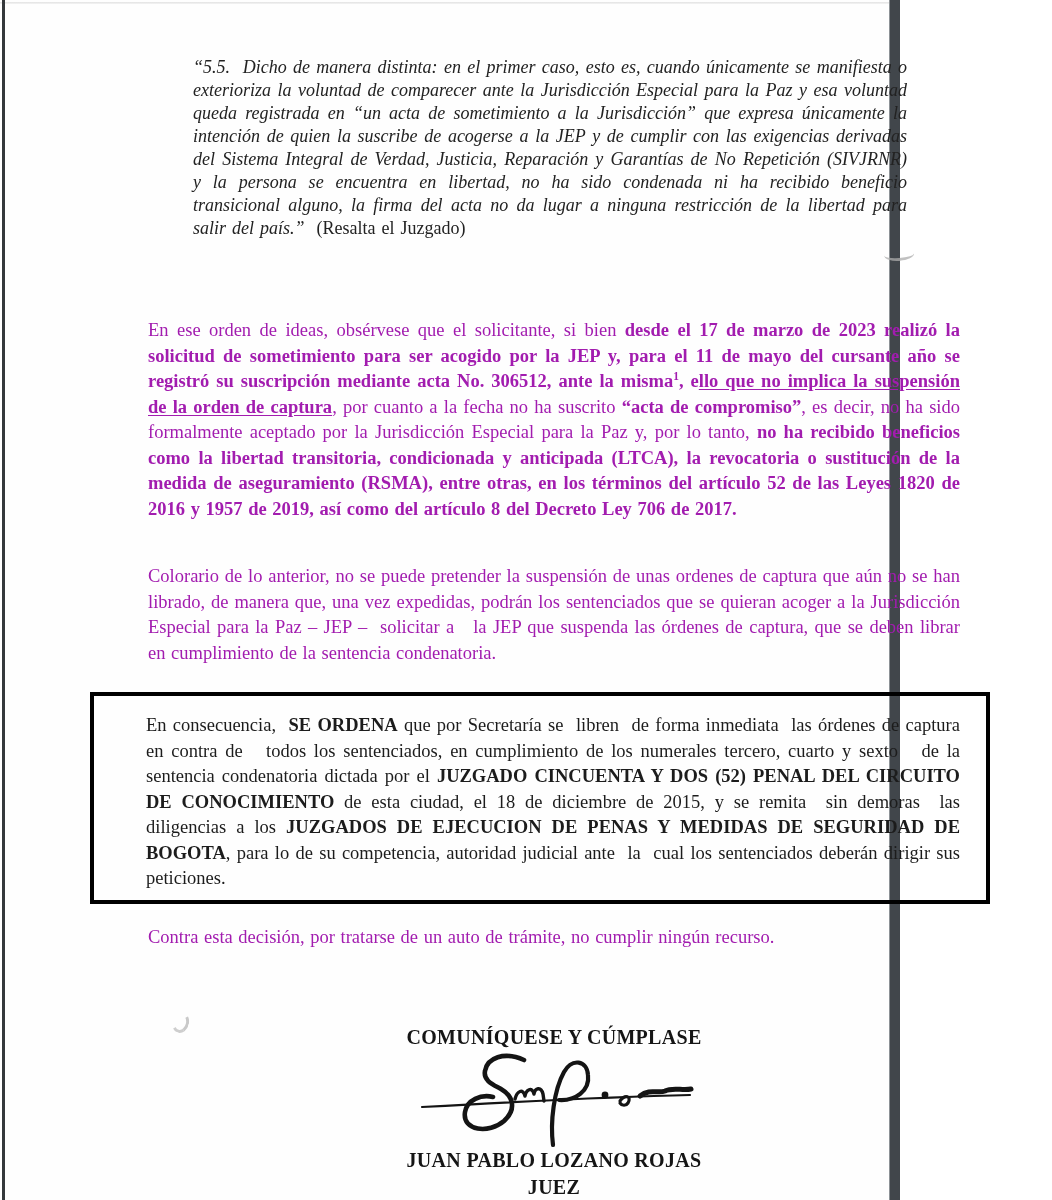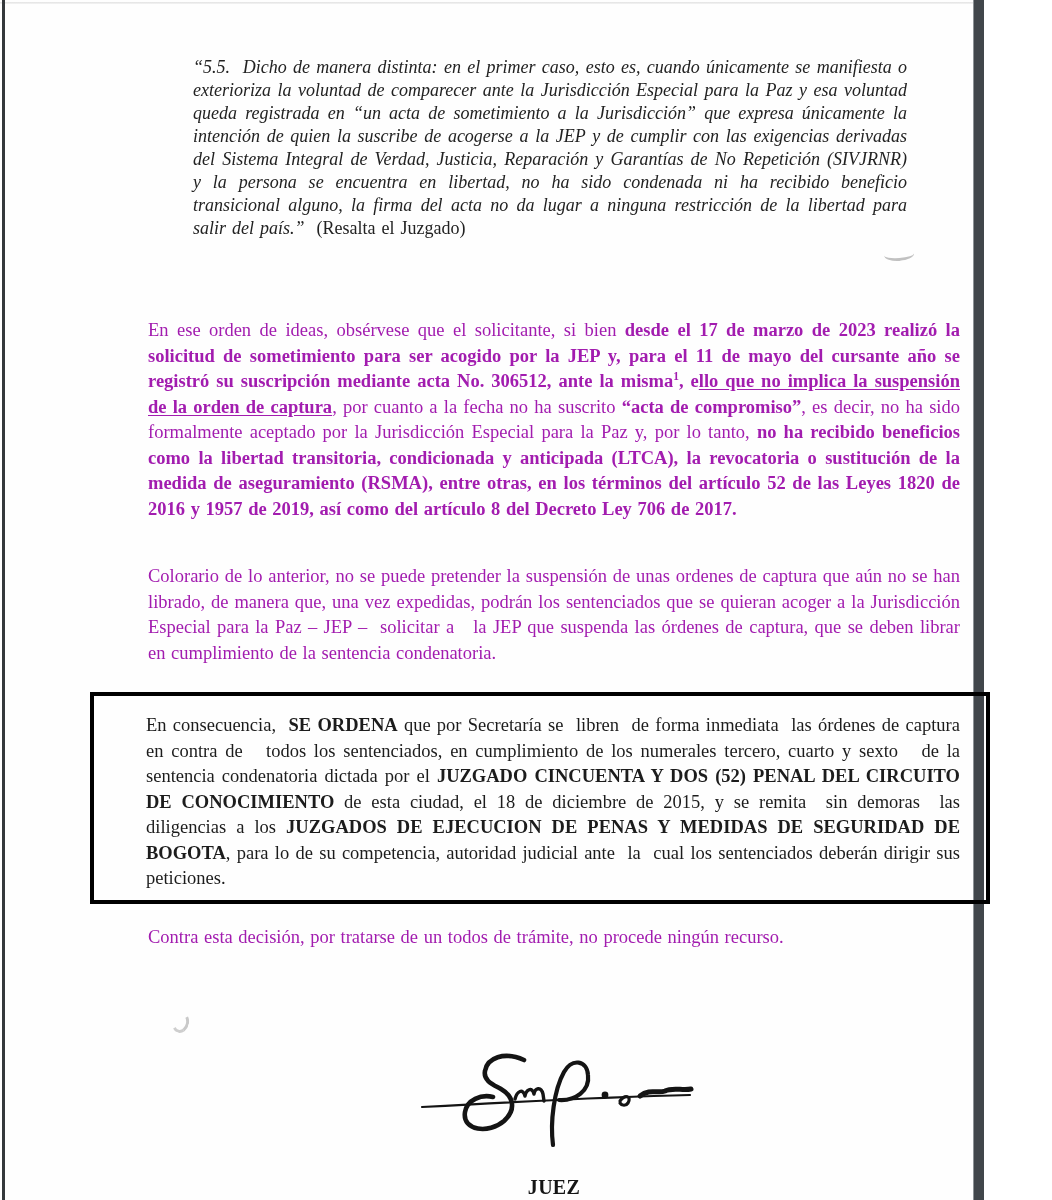--- a/index.html
+++ b/index.html
@@ -4,21 +4,21 @@
 <style>
   html, body { margin: 0; padding: 0; }
   body {
     width: 1052px; height: 1200px;
     background: #ffffff;
     font-family: "Liberation Serif", "DejaVu Serif", serif;
     overflow: hidden;
   }
   .page {
     position: relative;
-    width: 984px; height: 1200px;
+    width: 900px; height: 1200px;
     background: #fefefe;
   }
   
   .edge-left {
     position: absolute; left: 2px; top: 0;
     width: 3px; height: 100%;
     background: #35383b;
   }
   .edge-top {
     position: absolute; left: 0; top: 2px;
@@ -113,25 +113,26 @@
   <div class="artifact-tilde"></div>
 
   <div class="body-par par-order"><span>En ese orden de ideas, obsérvese que el solicitante, si bien </span><span class="b">desde el 17 de marzo de 2023 realizó la solicitud de sometimiento para ser acogido por la JEP y, para el 11 de mayo del cursante año se registró su suscripción mediante acta No. 306512, ante la misma</span><sup class="b">1</sup><span class="b">, e</span><span class="b u">llo que no implica la suspensión de la orden de captura</span><span>, por cuanto a la fecha no ha suscrito </span><span class="b">“acta de compromiso”</span><span>, es decir, no ha sido formalmente aceptado por la Jurisdicción Especial para la Paz y, por lo tanto, </span><span class="b">no ha recibido beneficios como la libertad transitoria, condicionada y anticipada (LTCA), la revocatoria o sustitución de la medida de aseguramiento (RSMA), entre otras, en los términos del artículo 52 de las Leyes 1820 de 2016 y 1957 de 2019, así como del artículo 8 del Decreto Ley 706 de 2017.</span></div>
 
   <div class="body-par par-corol"><span>Colorario de lo anterior, no se puede pretender la suspensión de unas ordenes de captura que aún no se han librado, de manera que, una vez expedidas, podrán los sentenciados que se quieran acoger a la Jurisdicción Especial para la Paz – JEP –&nbsp; solicitar a &nbsp;&nbsp;la JEP que suspenda las órdenes de captura, que se deben librar en cumplimiento de la sentencia condenatoria.</span></div>
 
   <div class="highlight-box">
     <div class="inner"><span>En consecuencia,&nbsp; </span><span class="b">SE ORDENA</span><span> que por Secretaría se&nbsp; libren&nbsp; de forma inmediata&nbsp; las órdenes de captura en contra de&nbsp; &nbsp;todos los sentenciados, en cumplimiento de los numerales tercero, cuarto y sexto&nbsp; &nbsp;de la sentencia condenatoria dictada por el </span><span class="b">JUZGADO CINCUENTA Y DOS (52) PENAL DEL CIRCUITO DE CONOCIMIENTO</span><span> de esta ciudad, el 18 de diciembre de 2015, y se remita&nbsp; sin demoras&nbsp; las diligencias a los </span><span class="b">JUZGADOS DE EJECUCION DE PENAS Y MEDIDAS DE SEGURIDAD DE BOGOTA</span><span>, para lo de su competencia, autoridad judicial ante&nbsp; la&nbsp; cual los sentenciados deberán dirigir sus peticiones.</span></div>
   </div>
 
-  <div class="body-par par-contra">Contra esta decisión, por tratarse de un todos de trámite, no procede ningún recurso.</div>
+  <div class="body-par par-contra">Contra esta decisión, por tratarse de un auto de trámite, no cumplir ningún recurso.</div>
 
 
   <div class="artifact-curl"></div>
 
+  <div class="center-line cumplase">COMUNÍQUESE Y CÚMPLASE</div>
 
   <div class="signature-wrap">
     <svg class="sig" width="300" height="100" viewBox="0 0 300 100">
       <g fill="none" stroke="#141414" stroke-linecap="round" stroke-linejoin="round">
 
         <path d="M 18 57 C 90 53 200 47 286 45" stroke-width="2.2"></path>
 
         <path d="M 120 10 C 100 1 83 8 81 21 C 79 31 90 35 97 39 C 109 46 113 59 100 71 C 85 84 58 81 61 62 C 63 50 77 44 89 47" stroke-width="4.6"></path>
 
         <path d="M 111 49 C 113 41 119 38 121 46 C 122 40 128 36 130 44 C 131 38 137 36 139 44 L 140 51" stroke-width="3.4"></path>
@@ -140,16 +141,17 @@
 
         <circle cx="201" cy="45" r="3.4" fill="#141414" stroke="none"></circle>
 
         <path d="M 216 51 C 221 44 228 46 224 53 C 222 56 218 56 216 53" stroke-width="3.2"></path>
 
         <path d="M 236 46 C 246 38 254 44 261 41 C 269 37 279 41 287 39" stroke-width="5"></path>
       </g>
     </svg>
   </div>
 
+  <div class="center-line judge-name">JUAN PABLO LOZANO ROJAS</div>
 
   <div class="center-line judge-title">JUEZ</div>
 
 </div>
 
 </body></html>

